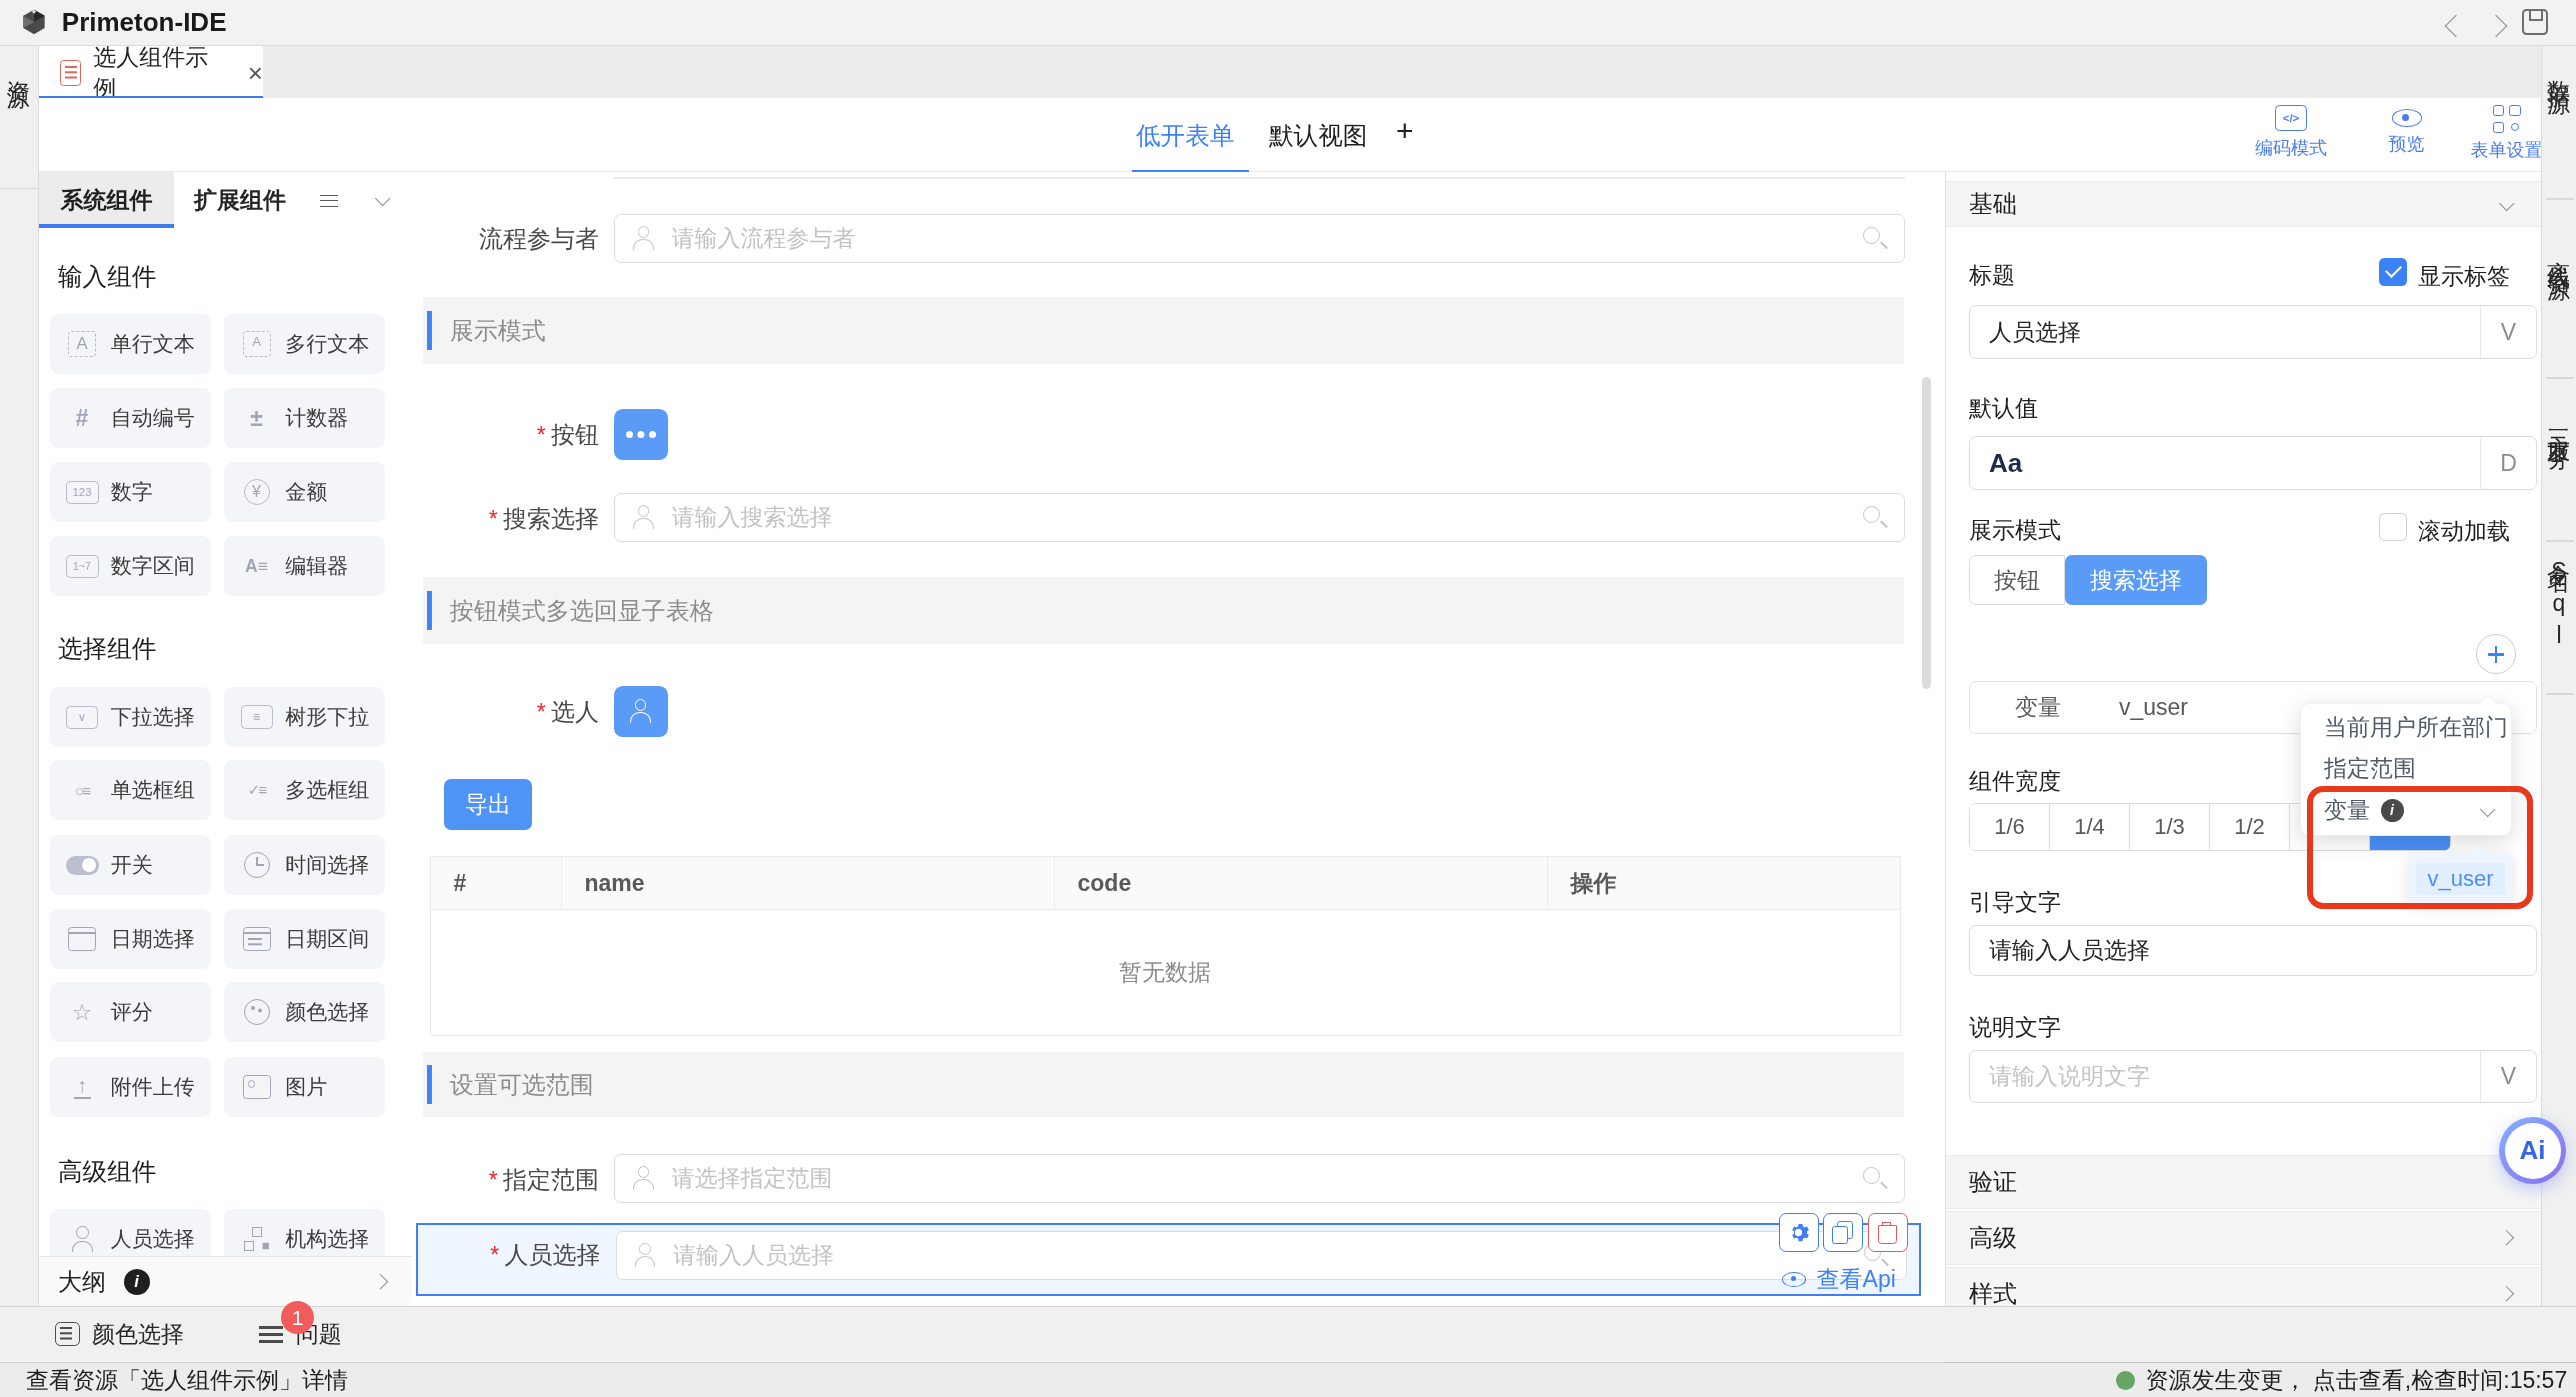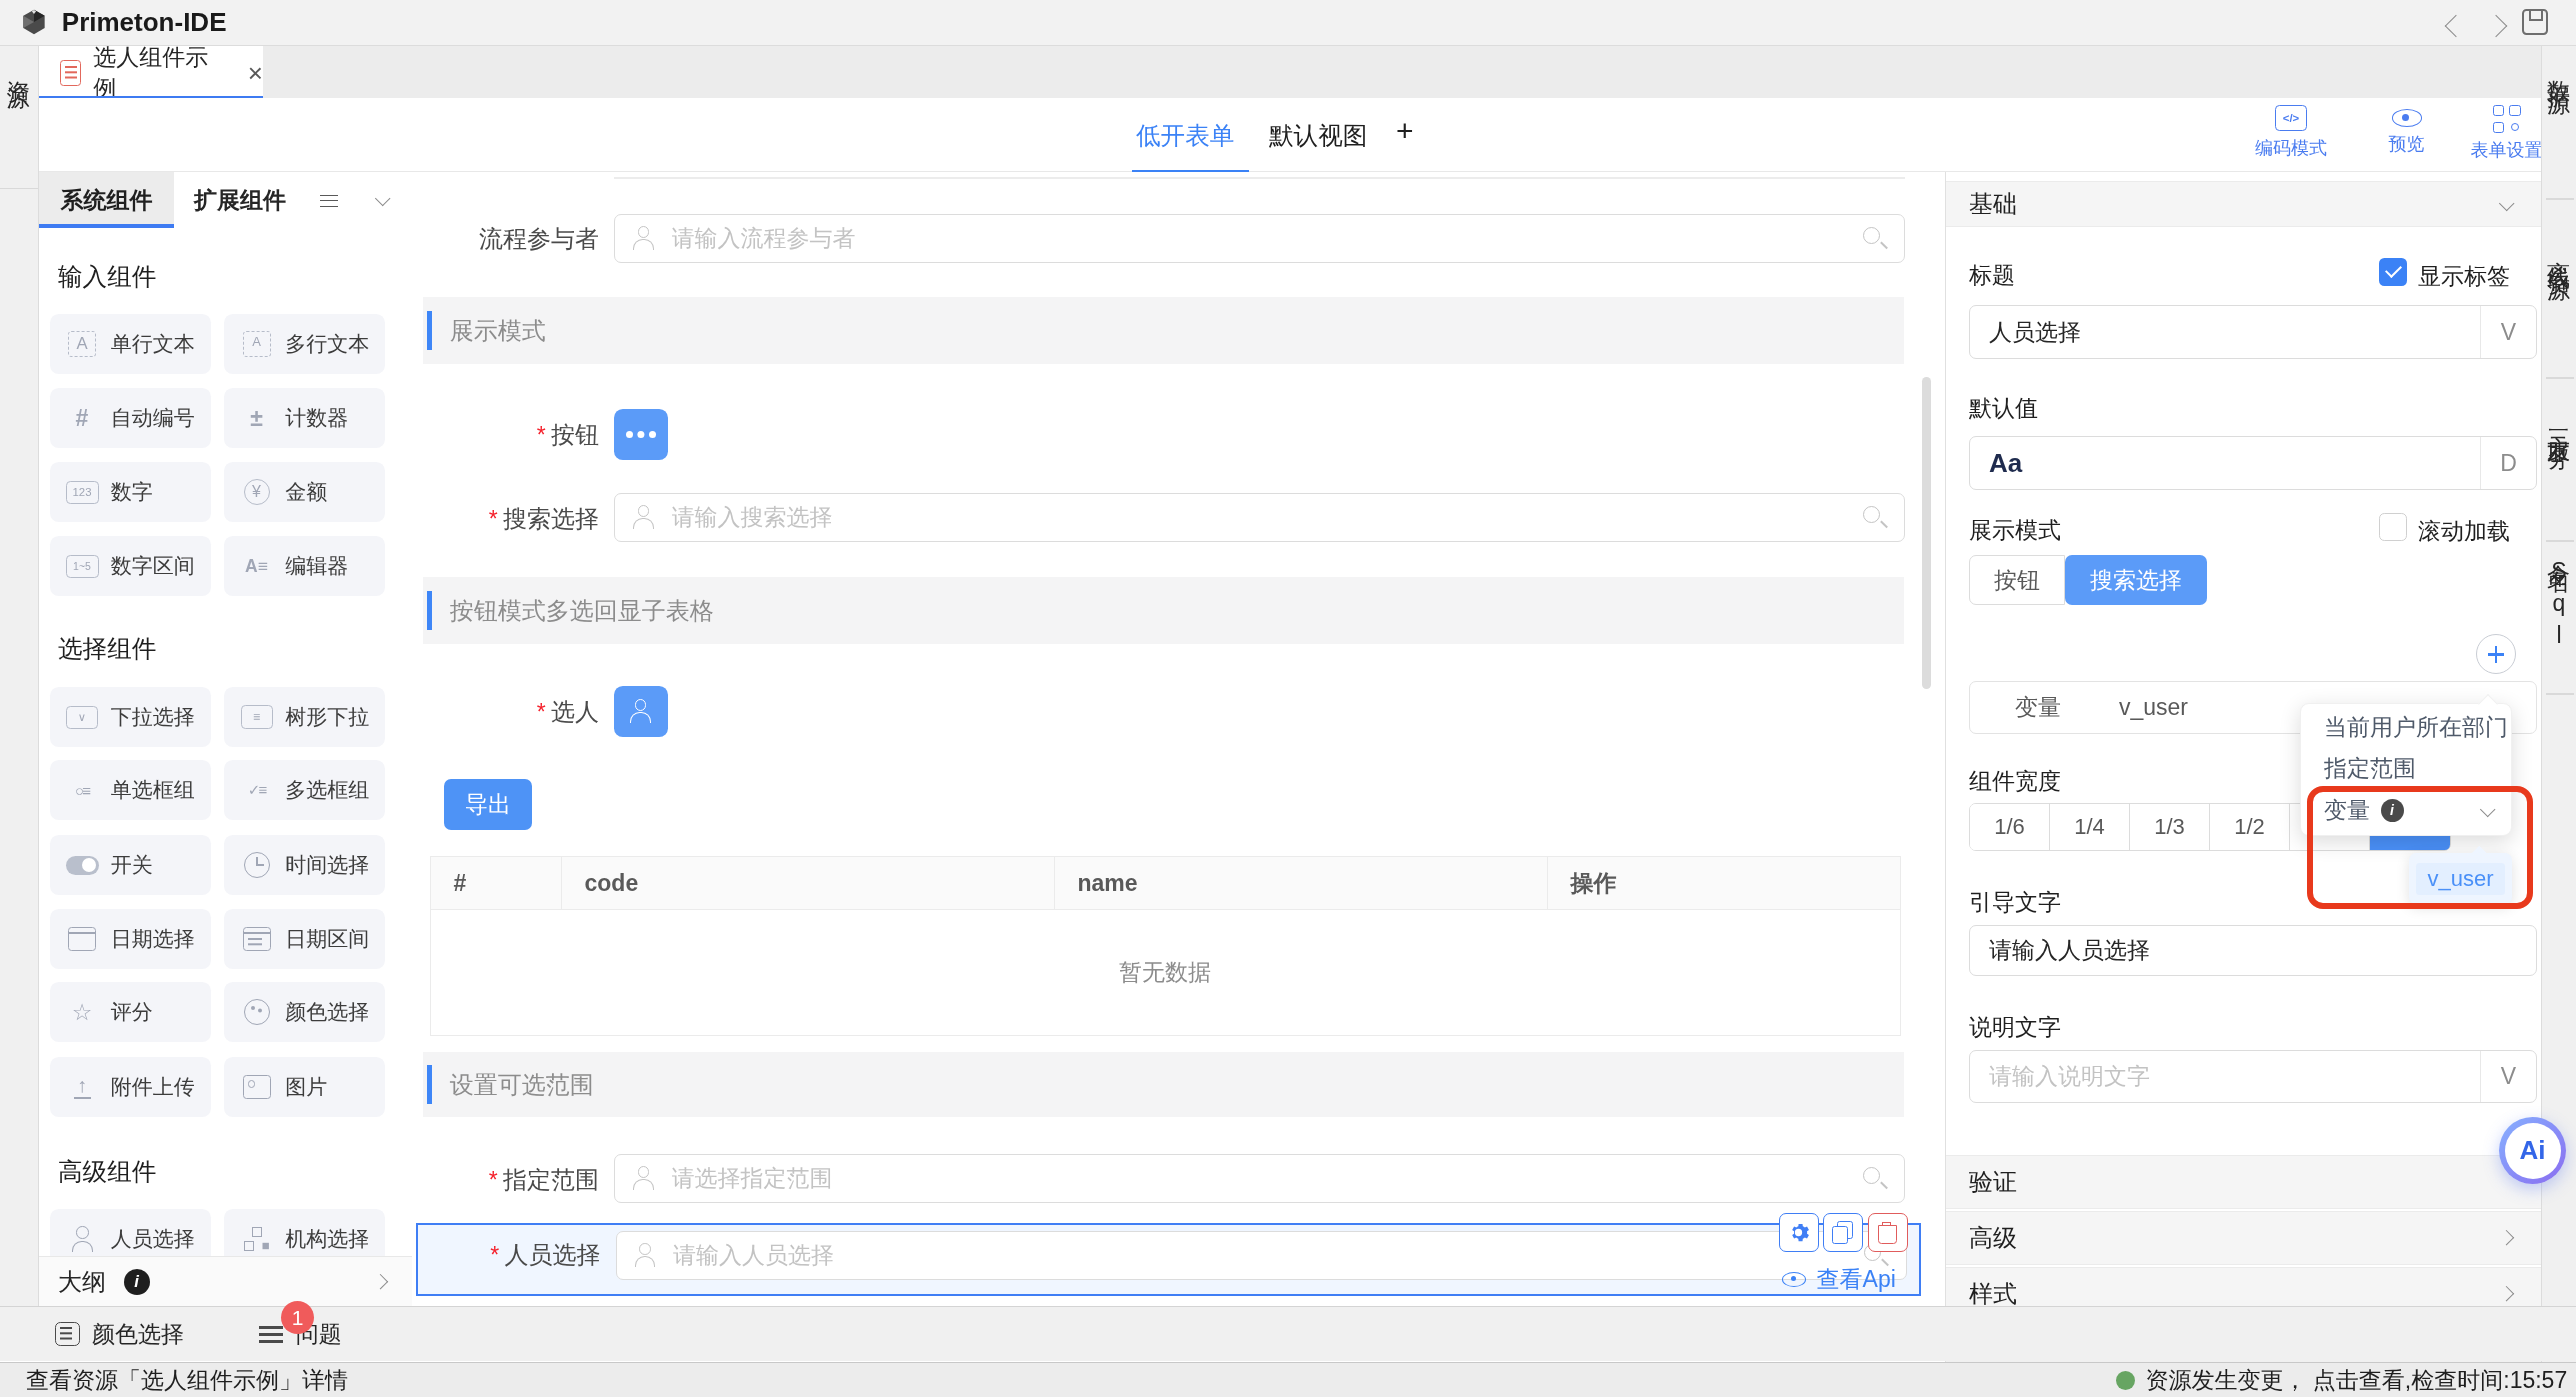--- a/index.html
+++ b/index.html
@@ -309,21 +309,21 @@
       <span class="plabel">数字</span>
     </div>
     <div class="pcard" style="left:185px;top:290px;">
       <span class="picon">
           <span class="gBox" style="width:26px;height:26px;border-radius:50%;font-size:16px;">¥</span>
         </span>
       <span class="plabel">金额</span>
     </div>
     <div class="pcard" style="left:10.5px;top:364px;">
       <span class="picon">
-          <span class="gBox" style="width:35px;height:23px;font-size:10.5px;">1~5</span>
+          <span class="gBox" style="width:35px;height:23px;font-size:10.5px;">1~7</span>
         </span>
       <span class="plabel">数字区间</span>
     </div>
     <div class="pcard" style="left:185px;top:364px;">
       <span class="picon gT" style="font-size:17.5px;">A≡</span>
       <span class="plabel">编辑器</span>
     </div>
 
     <div class="grp-title" style="top:460px;">选择组件</div>
 
@@ -461,22 +461,22 @@
       <span class="i-person-in i-person-w"></span>
     </div>
 
     <div class="exportbtn" style="left:32px;top:607px;width:88px;height:51px;">
       <span>导出</span>
     </div>
 
     <div class="tbl" style="left:17.5px;top:684px;width:1471px;">
       <div class="thead">
         <div class="th" style="width:131px;">#</div>
+        <div class="th" style="width:493px;">name</div>
         <div class="th" style="width:493px;">code</div>
-        <div class="th" style="width:493px;">name</div>
         <div class="th" style="width:352px;">操作</div>
       </div>
       <div class="tbody">
         <span>暂无数据</span>
       </div>
     </div>
 
     <div class="csec" style="left:11.4px;top:880px;width:1481px;height:65px;">
       <span class="secbar"></span>
       <span class="sectxt">设置可选范围</span>

